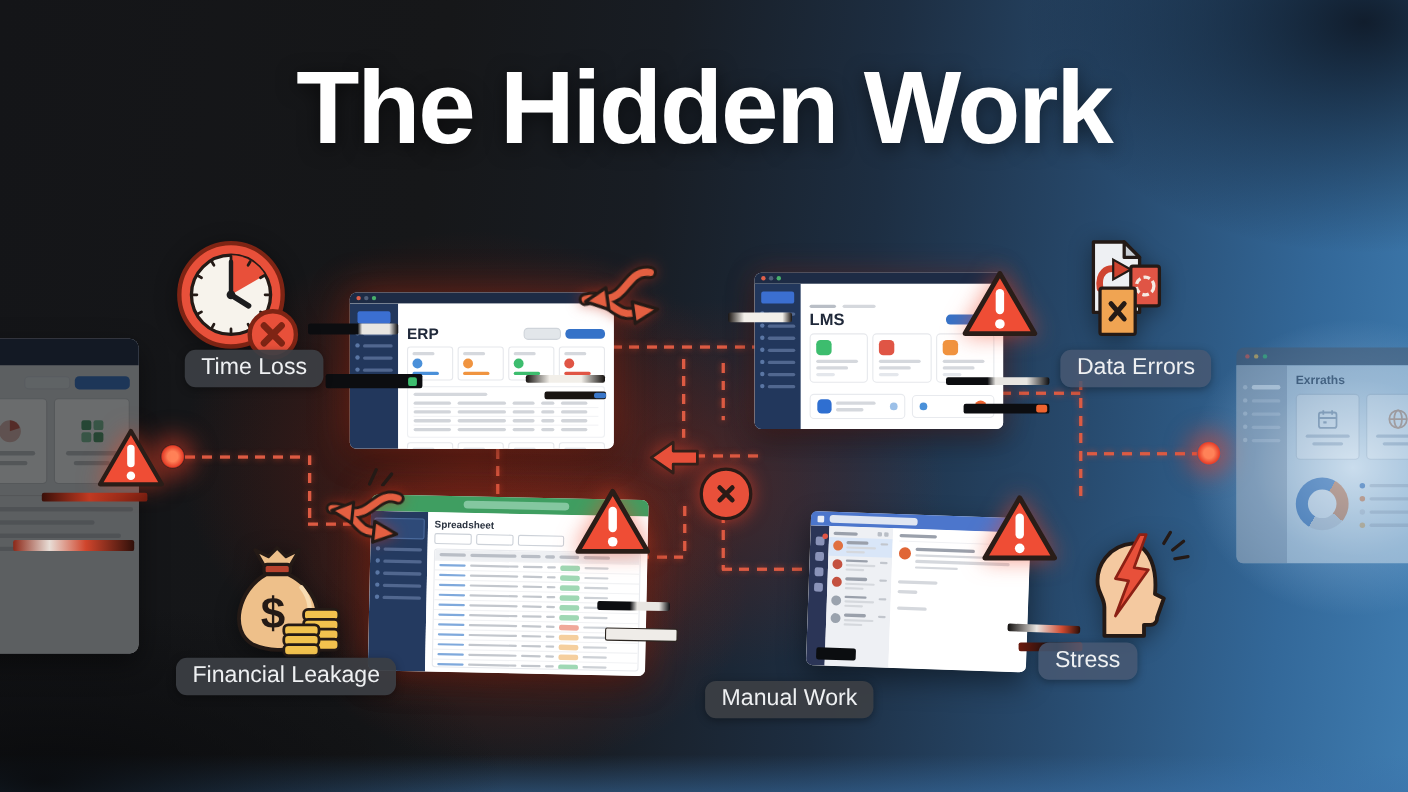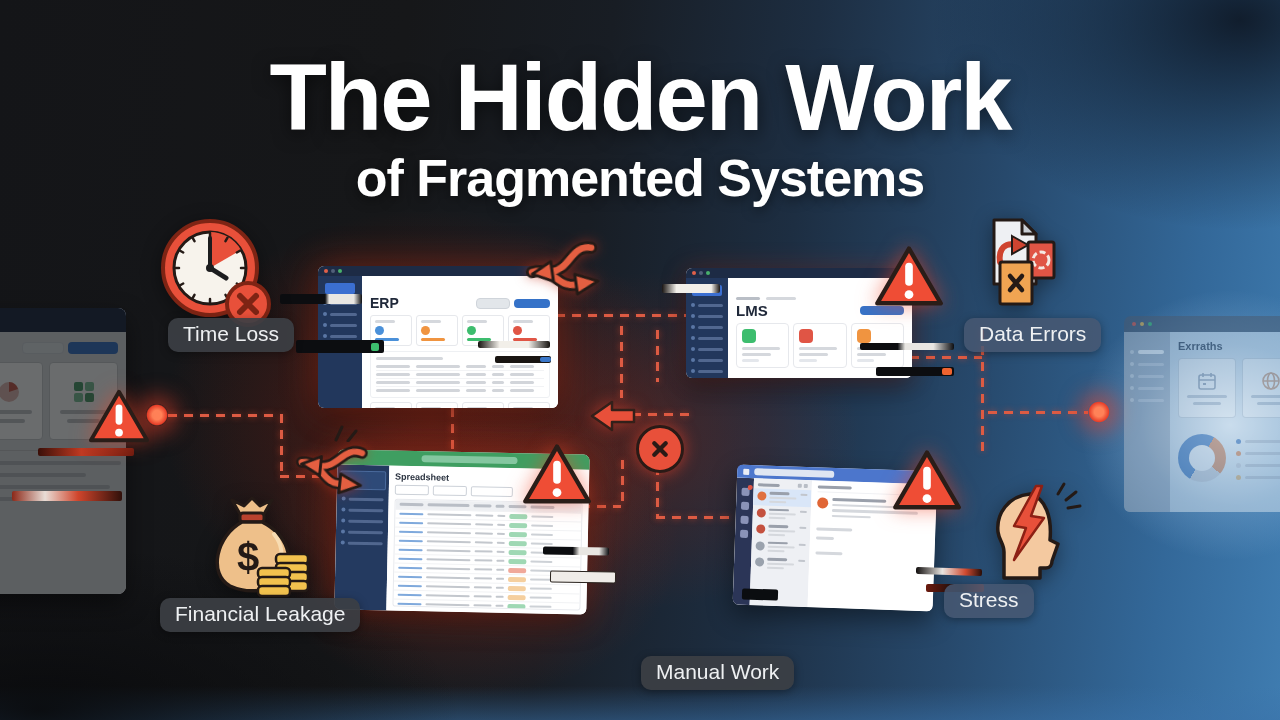--- a/index.html
+++ b/index.html
@@ -350,21 +350,21 @@
  <g fill="none" stroke-linecap="round">
   <path d="M74 14 C54 8 50 34 30 32" stroke="#241a16" stroke-width="12"></path>
   <path d="M12 30 C34 26 36 52 56 48" stroke="#241a16" stroke-width="12"></path>
   <path d="M74 14 C54 8 50 34 30 32" stroke="#e45f41" stroke-width="6.5"></path>
   <path d="M12 30 C34 26 36 52 56 48" stroke="#e45f41" stroke-width="6.5"></path>
  </g>
  <polygon points="32,22 12,32 32,42" fill="#e45f41" stroke="#241a16" stroke-width="3" stroke-linejoin="round"></polygon>
  <polygon points="54,38 76,48 54,58" fill="#e45f41" stroke="#241a16" stroke-width="3" stroke-linejoin="round"></polygon>
       </svg></div>
 
-  <div class="win" style="left:686px;top:268px;width:226px;height:110px;box-shadow:0 0 26px rgba(226,60,30,.22),0 10px 26px rgba(0,0,0,.45)">
+  <div class="win" style="left:686px;top:248px;width:226px;height:142px;box-shadow:0 0 26px rgba(226,60,30,.22),0 10px 26px rgba(0,0,0,.45)">
     <div class="chrome">
       <span class="dot" style="background:#e0604a"></span>
       <span class="dot" style="background:#51607a"></span>
       <span class="dot" style="background:#48b06c"></span>
     </div>
     <div class="win-body">
       <div class="side" style="width:42px">
         <div class="side-btn"></div>
         <div id="lms-side">
             <div class="sitem">
@@ -858,18 +858,17 @@
       </svg></div>
   <div class="abs warn-tri" style="left:892px;top:448px;width:70px;height:66px"><svg viewBox="0 0 64 58" width="100%" height="100%">
  <path d="M32 3 L61 53 L3 53 Z" fill="#ef4d35" stroke="#2a1d18" stroke-width="4" stroke-linejoin="round"></path>
  <rect x="28.5" y="16" width="7" height="21" rx="3.5" fill="#fff"></rect>
  <circle cx="32" cy="45" r="4" fill="#fff"></circle>
       </svg></div>
 
   <div class="pill-label" style="left:160px;top:598px">Financial Leakage</div>
   <div class="pill-label" style="left:168px;top:318px">Time Loss</div>
   <div class="pill-label pill-blue" style="left:964px;top:318px">Data Errors</div>
-  <div class="pill-label" style="left:641px;top:656px">Manual Work</div>
+  <div class="pill-label" style="left:641px;top:619px">Manual Work</div>
   <div class="pill-label pill-blue" style="left:944px;top:584px">Stress</div>
 
   <div class="abs title1">The Hidden Work</div>
-  <div class="abs title2">of Fragmented Systems</div>
 </div>
 
 </body></html>

